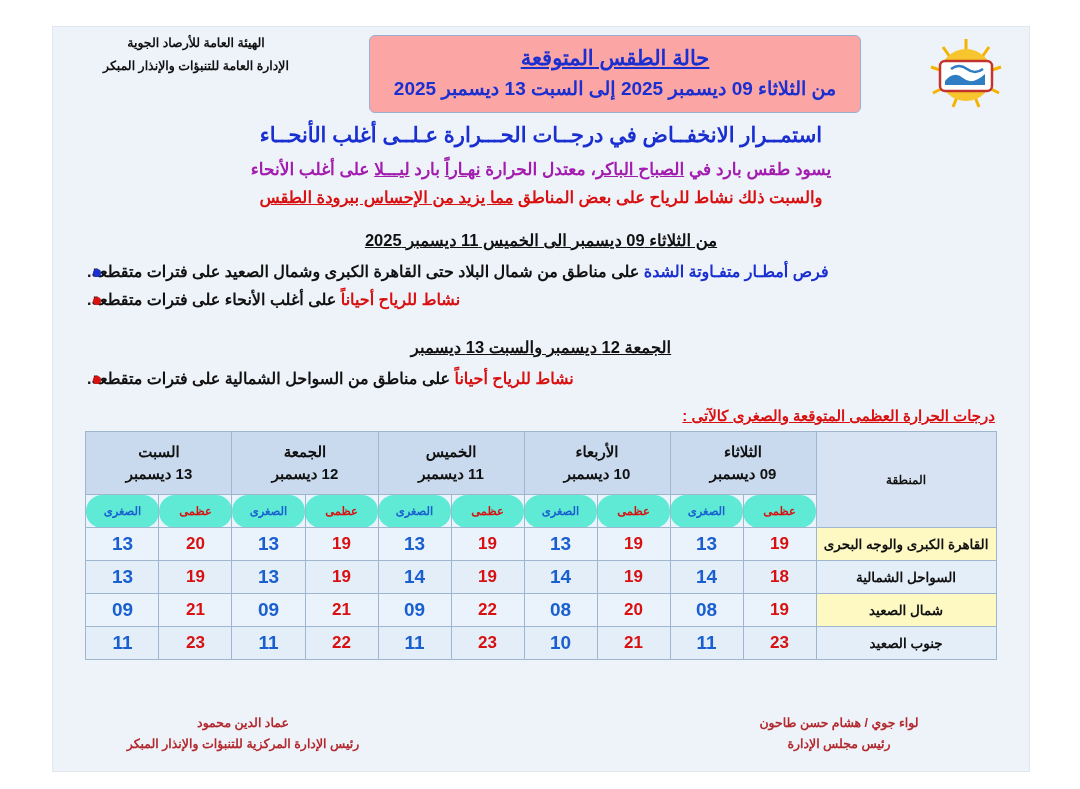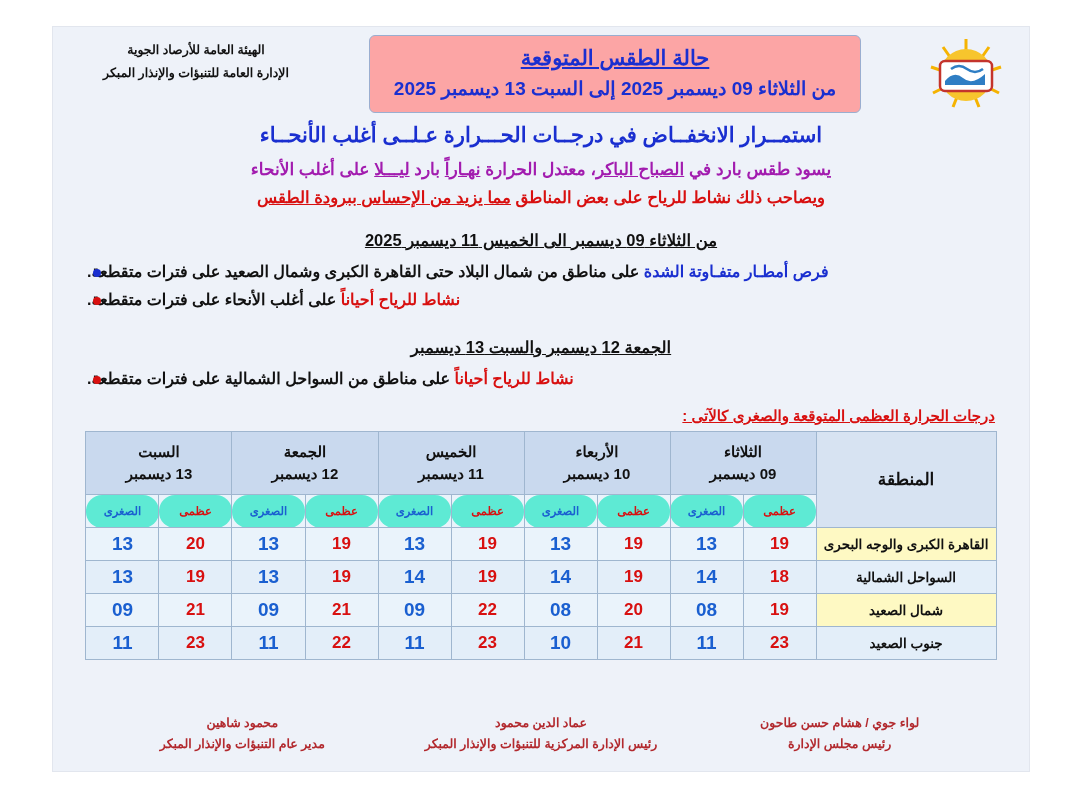--- a/index.html
+++ b/index.html
@@ -64,21 +64,21 @@
   }
   .title-sub {
     color: #1a2fd0;
     font-weight: bold;
     font-size: 19px;
     line-height: 1.6;
   }
   .org {
     position: absolute;
     left: 18px;
-    top: 12px;
+    top: 5px;
     text-align: center;
     color: #111111;
     font-size: 12.5px;
     font-weight: bold;
     line-height: 1.8;
     width: 250px;
   }
 
   
   .headline {
@@ -169,21 +169,21 @@
     color: #111111;
     font-weight: bold;
     font-size: 15px;
     line-height: 1.5;
     height: 52px;
   }
   .region-head {
     background: #d7e3f2;
     color: #111111;
     font-weight: bold;
-    font-size: 17px;
+    font-size: 12px;
     margin-top: 44px;
   }
   .sub-head {
     background: #5eead4;
     font-weight: bold;
     font-size: 11.5px;
     height: 22px;
     border-radius: 16px;
   }
   .sub-max { color: #d81010; }
@@ -270,21 +270,21 @@
       </div>
     </div>
 
     <div class="headline">استمــرار الانخفــاض في درجــات الحـــرارة عـلــى أغلب الأنحــاء</div>
 
     <div class="subline">
       <span>يسود طقس بارد في </span><u>الصباح الباكر</u><span>، معتدل الحرارة </span><u>نهـاراً</u><span> بارد </span><u>ليـــلا</u><span> على أغلب الأنحاء</span>
     </div>
 
     <div class="redline">
-      <span>ويصاحب ذلك نشاط للرياح على بعض المناطق </span><u>مما يزيد من الإحساس ببرودة الطقس</u>
+      <span>والسبت ذلك نشاط للرياح على بعض المناطق </span><u>مما يزيد من الإحساس ببرودة الطقس</u>
     </div>
 
     <div class="section">
       <div class="sec-title">من الثلاثاء 09 ديسمبر  الى الخميس 11 ديسمبر 2025</div>
       <ul class="bullets">
         <li>
           <span class="b-left" style="background:#1a2fd0"></span>
           <span class="txt-blue">فرص أمطـار متفـاوتة الشدة </span><span class="txt-black">على مناطق من شمال البلاد حتى القاهرة الكبرى وشمال الصعيد </span><span class="txt-black">على فترات متقطعة.</span>
         </li>
         <li>
@@ -415,20 +415,16 @@
 
     <div class="footer">
       <div class="sig">
         <div>لواء جوي / هشام حسن طاحون</div>
         <div>رئيس مجلس الإدارة</div>
       </div>
       <div class="sig">
         <div>عماد الدين محمود</div>
         <div>رئيس الإدارة المركزية للتنبؤات والإنذار المبكر</div>
       </div>
-      <div class="sig">
-        <div>محمود شاهين</div>
-        <div>مدير عام التنبؤات والإنذار المبكر</div>
-      </div>
     </div>
 
   </div>
 </div>
 
 </body></html>

